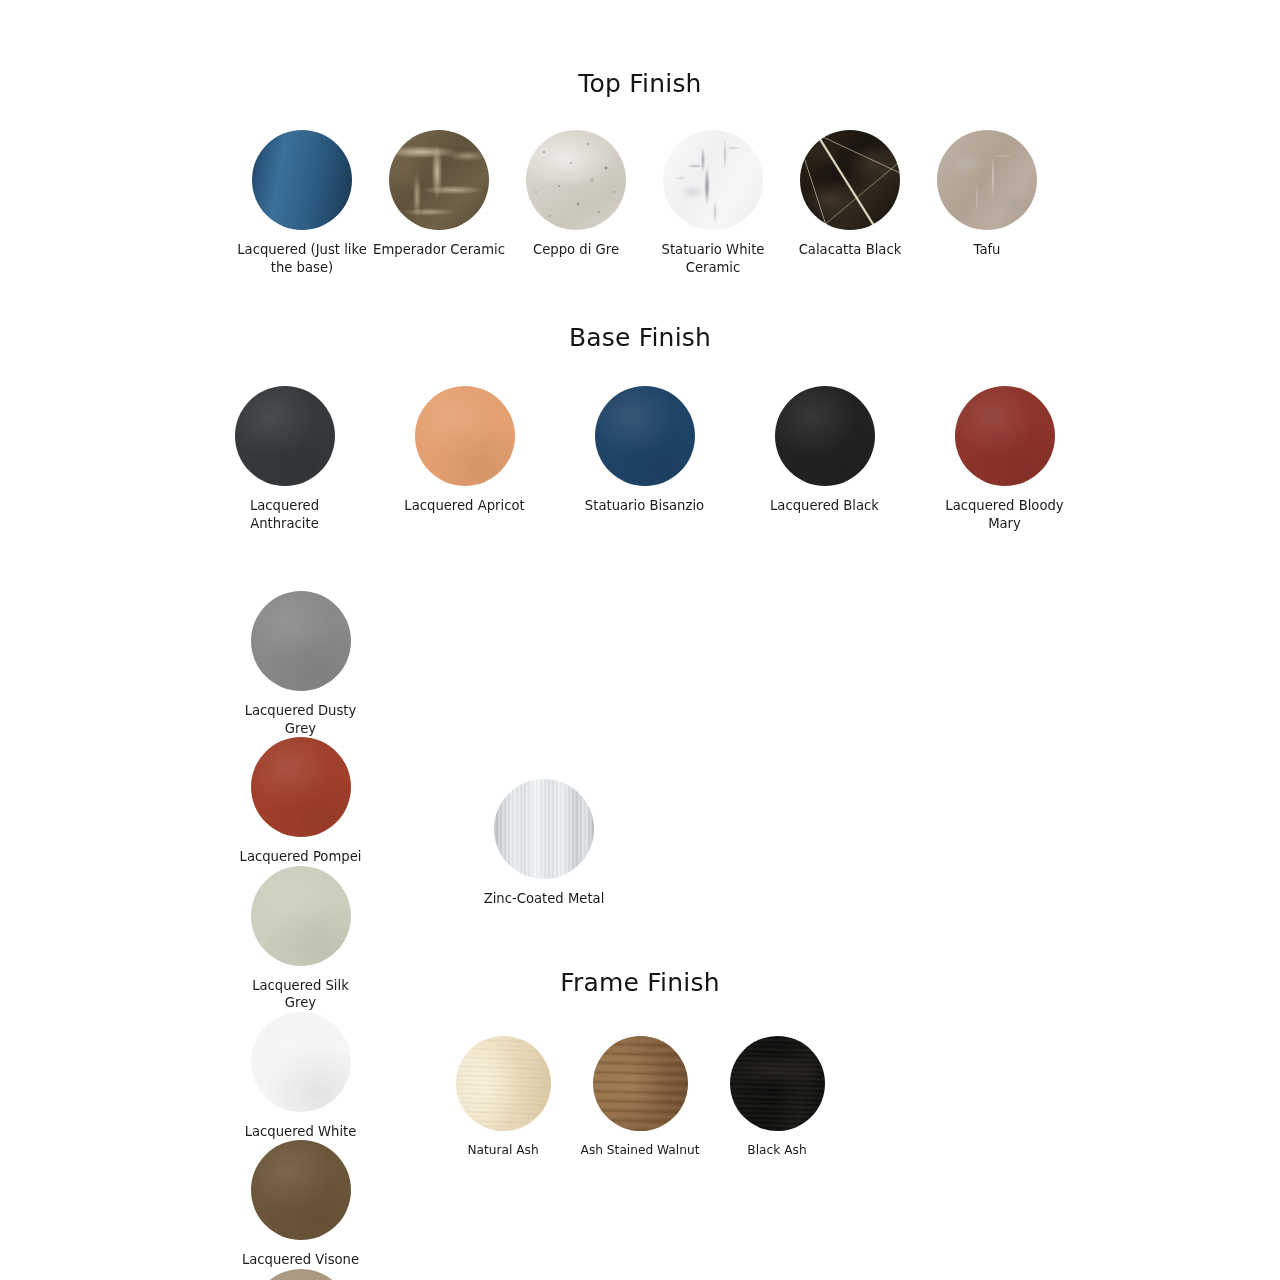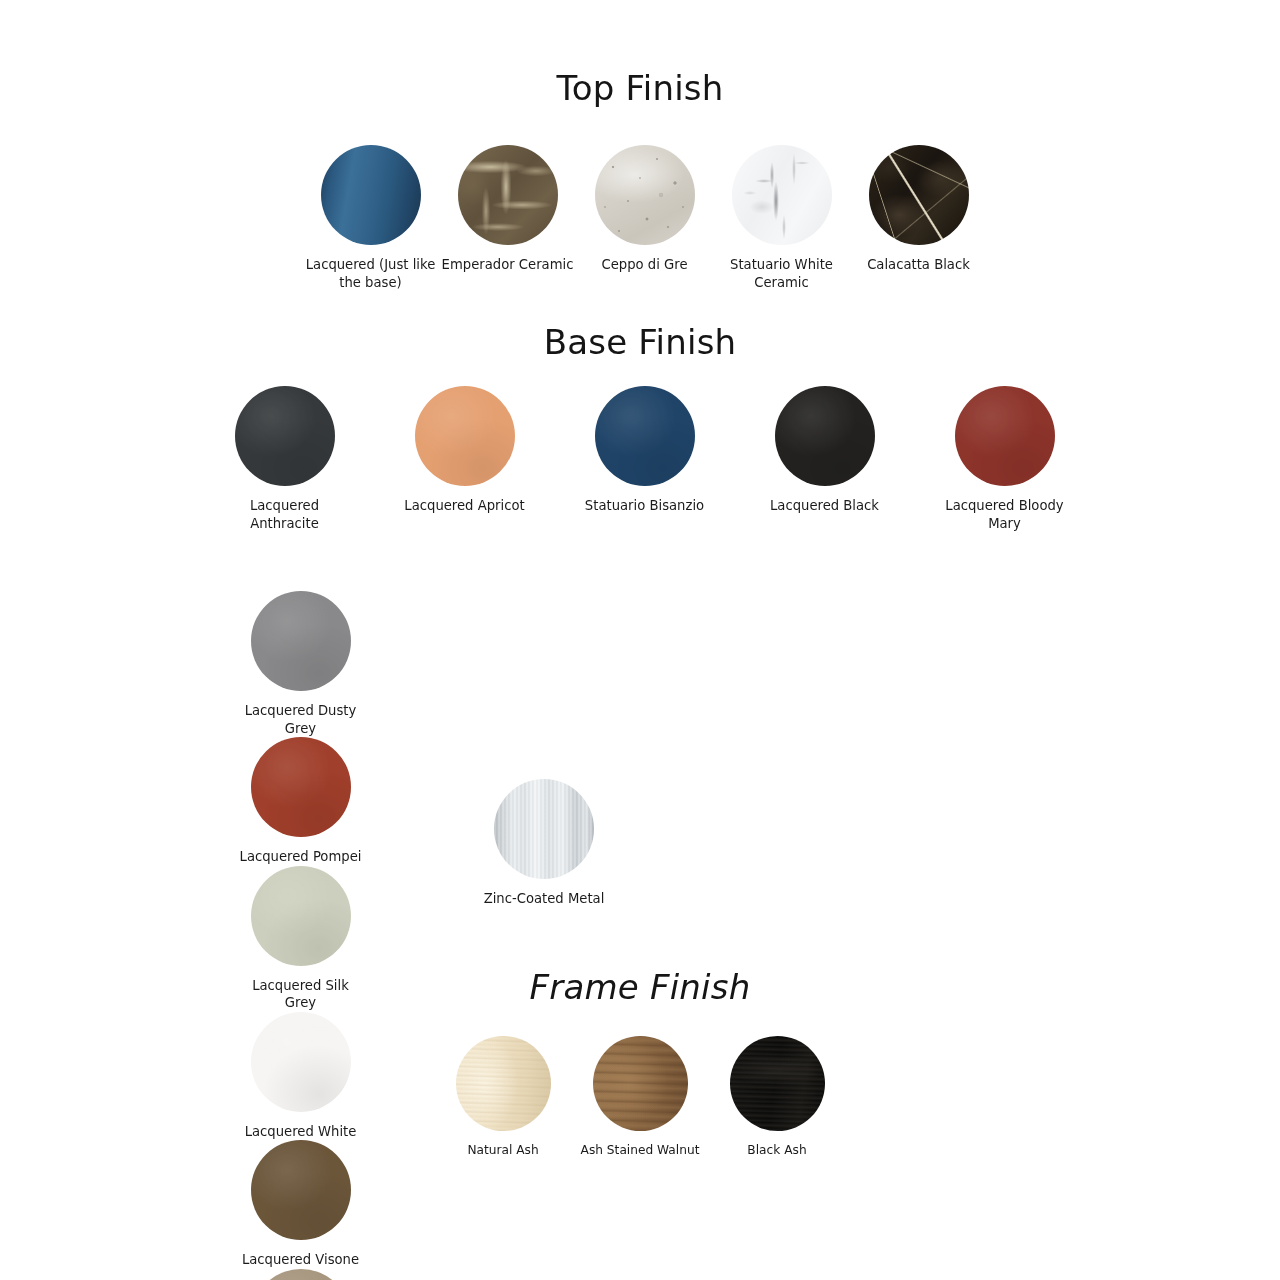--- a/index.html
+++ b/index.html
@@ -17,21 +17,21 @@
   }
 
   .page {
     width: 1280px;
     height: 1280px;
     position: relative;
   }
 
   .section-title {
     text-align: center;
-    font-size: 34px;
+    font-size: 25px;
     font-weight: 400;
     color: #151515;
     letter-spacing: 0.2px;
     line-height: 1;
   }
 
   .swatch-row {
     display: flex;
     justify-content: center;
     align-items: flex-start;
@@ -221,21 +221,21 @@
     pointer-events: none;
   }
 </style>
 </head>
 <body>
 
 <div class="page">
 
   <div style="position:absolute; left:0; top:71px; width:1280px;" class="section-title">Top Finish</div>
 
-  <div style="position:absolute; left:232px; top:145px; width:825px;" class="swatch-row">
+  <div style="position:absolute; left:232px; top:130px; width:825px;" class="swatch-row">
 
     <div class="swatch-cell">
       <div class="swatch-disc tex-lacq-blue"></div>
       <div class="swatch-label">Lacquered (Just like the base)</div>
     </div>
 
     <div class="swatch-cell">
       <div class="swatch-disc tex-emperador"></div>
       <div class="swatch-label">Emperador Ceramic</div>
     </div>
@@ -248,20 +248,24 @@
     <div class="swatch-cell">
       <div class="swatch-disc tex-statuario"></div>
       <div class="swatch-label">Statuario White Ceramic</div>
     </div>
 
     <div class="swatch-cell">
       <div class="swatch-disc tex-calacatta"></div>
       <div class="swatch-label">Calacatta Black</div>
     </div>
 
+    <div class="swatch-cell">
+      <div class="swatch-disc tex-tafu"></div>
+      <div class="swatch-label">Tafu</div>
+    </div>
   </div>
 
   <div style="position:absolute; left:0; top:325px; width:1280px;" class="section-title">Base Finish</div>
 
   <div style="position:absolute; left:232px; top:386px; width:825px;gap:48px;" class="swatch-row">
 
     <div class="swatch-cell">
       <div class="swatch-disc tex-solid" style="background:#35393b;"></div>
       <div class="swatch-label">Lacquered Anthracite</div>
     </div>
@@ -322,21 +326,21 @@
   </div>
 
   <div style="position:absolute; left:0; top:779px; width:1088px;" class="swatch-row">
 
     <div class="swatch-cell">
       <div class="swatch-disc tex-zinc"></div>
       <div class="swatch-label">Zinc-Coated Metal</div>
     </div>
   </div>
 
-  <div style="position:absolute; left:0; top:970px; width:1280px;font-style:italic;" class="section-title">Frame Finish</div>
+  <div style="position:absolute; left:0; top:970px; width:1280px;" class="section-title">Frame Finish</div>
 
   <div style="position:absolute; left:0; top:1036px; width:1280px;" class="swatch-row">
 
     <div class="swatch-cell frame-cell">
       <div class="swatch-disc frame-disc tex-natural-ash"></div>
       <div class="swatch-label frame-label">Natural Ash</div>
     </div>
 
     <div class="swatch-cell frame-cell">
       <div class="swatch-disc frame-disc tex-walnut"></div>

